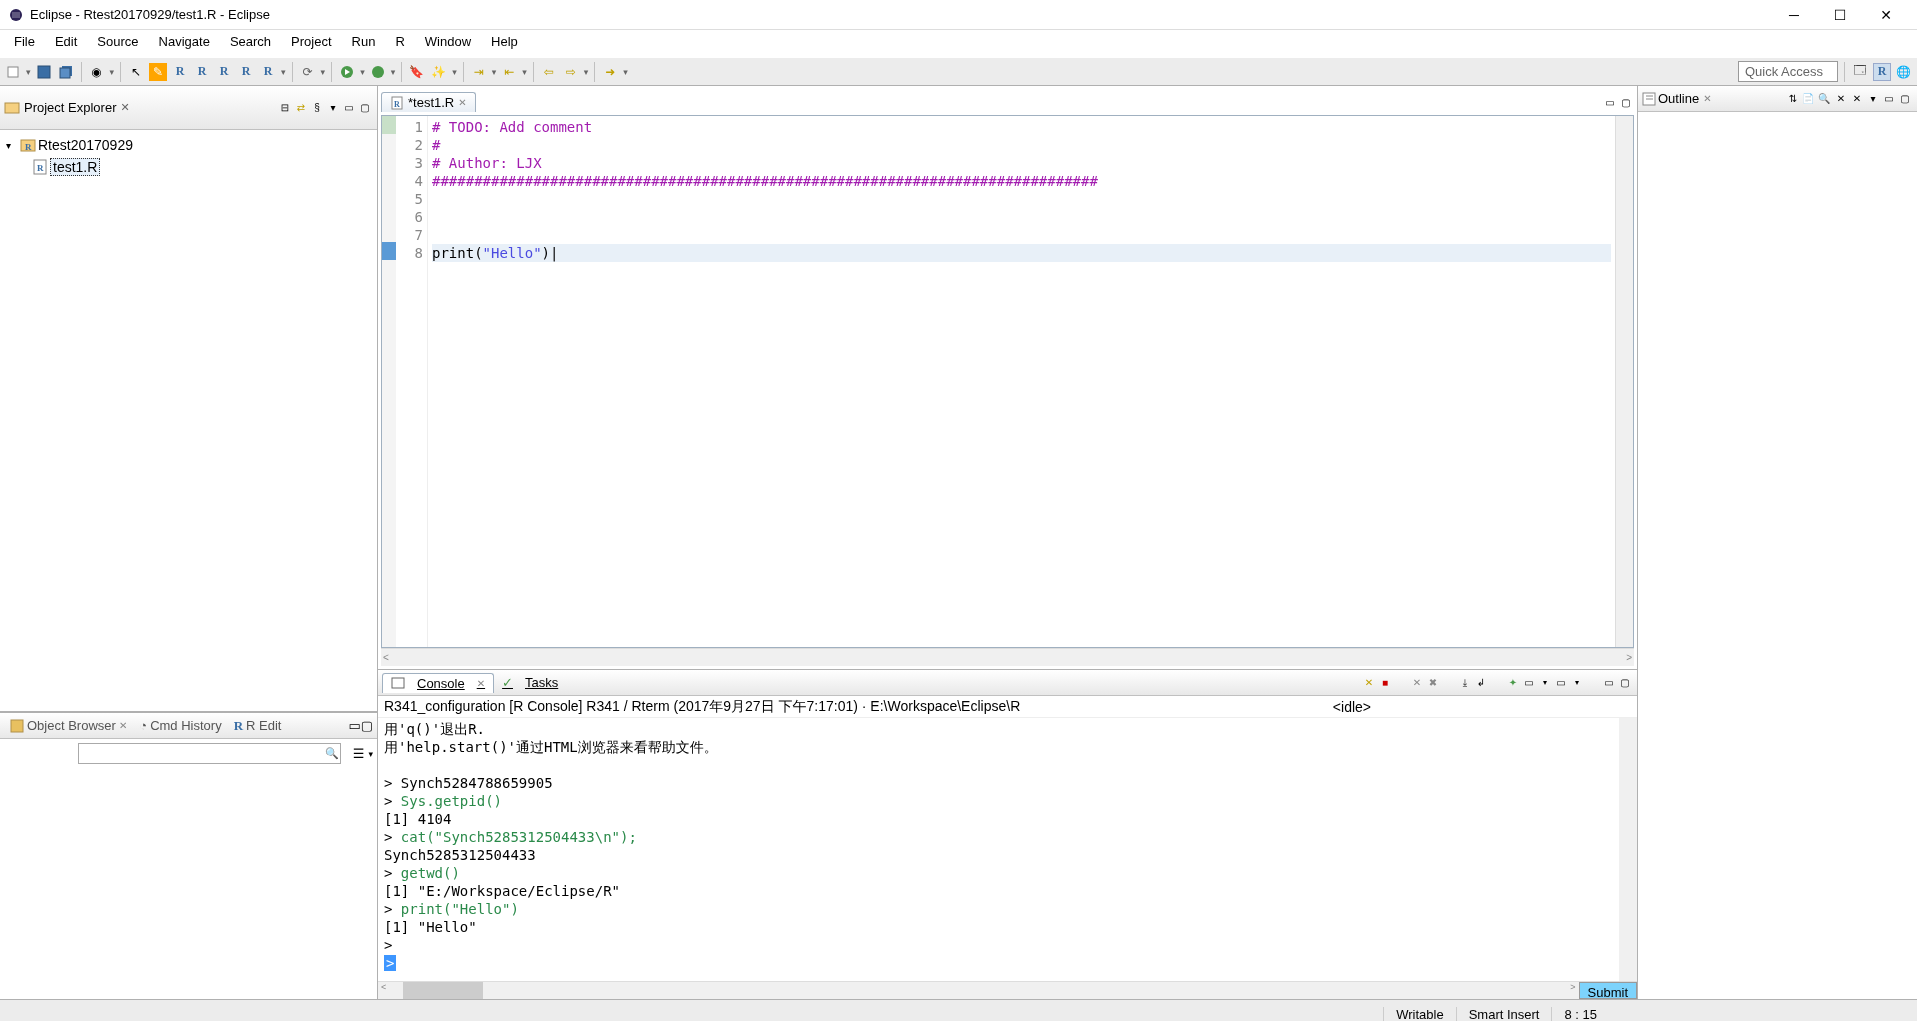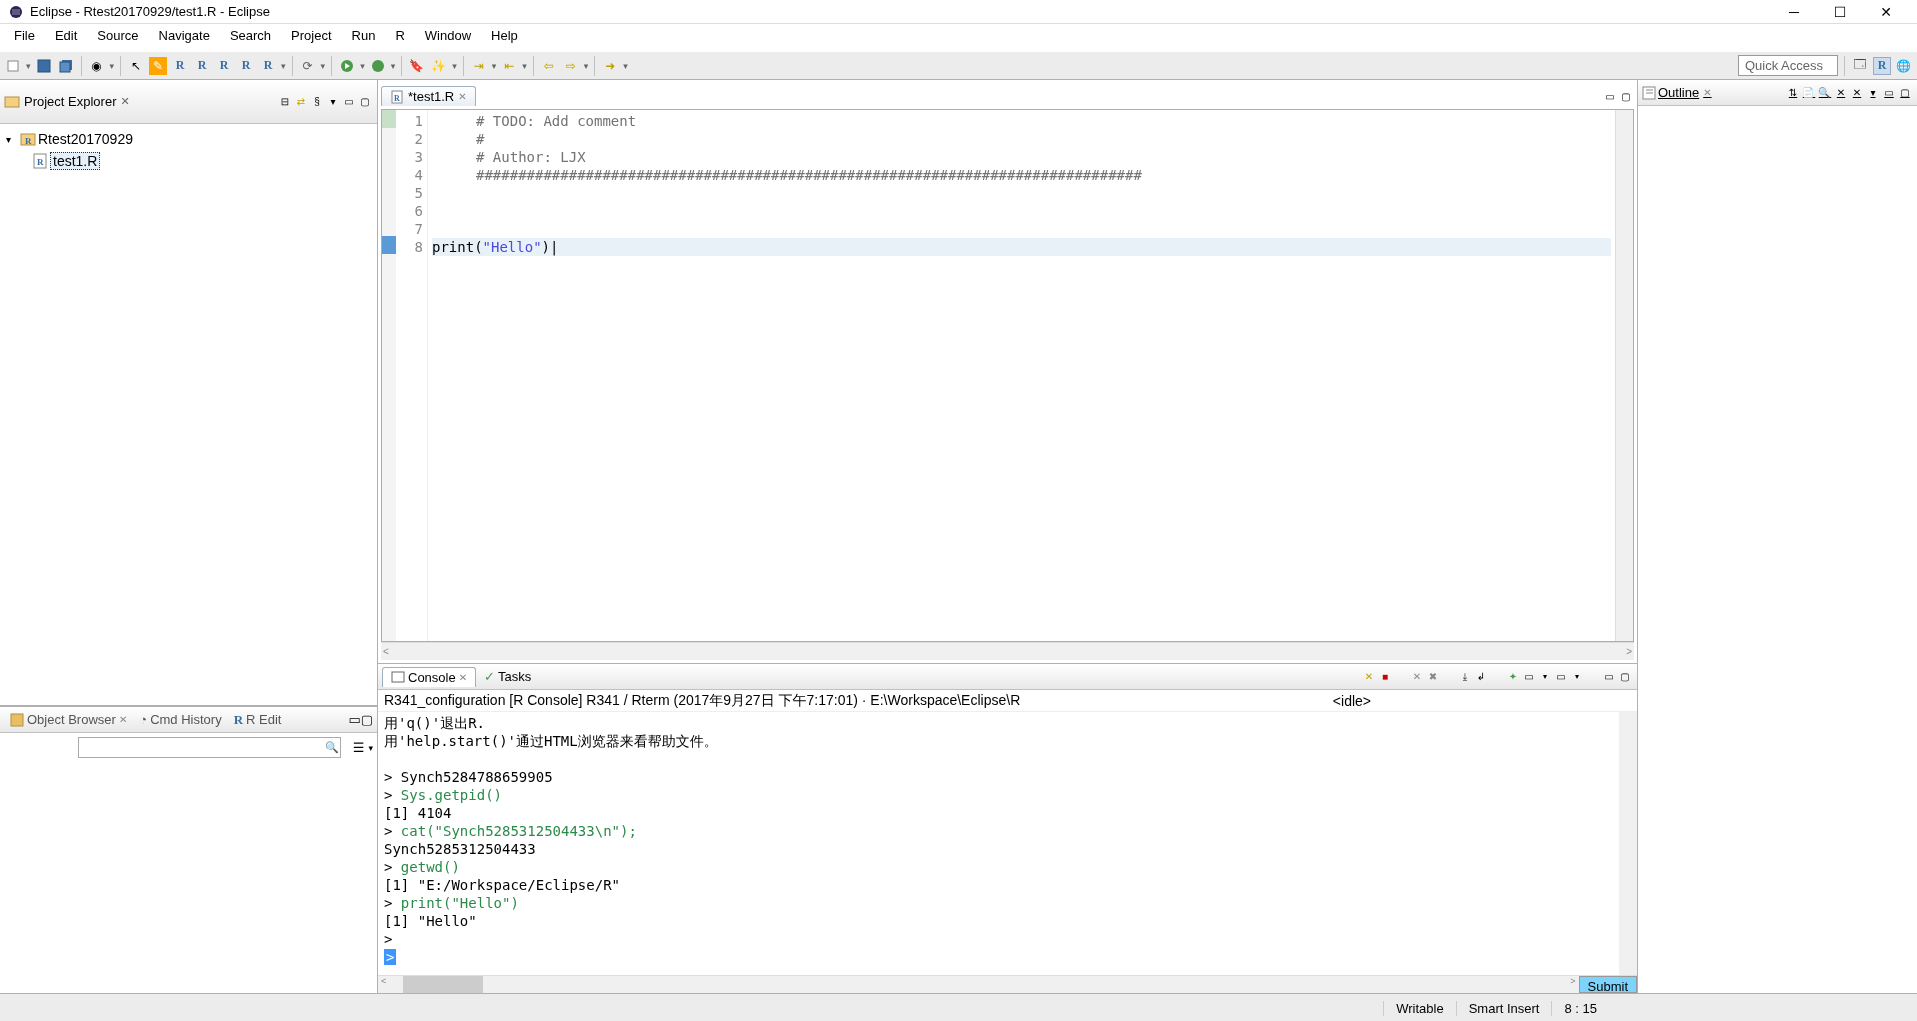--- a/index.html
+++ b/index.html
@@ -1,18 +1,18 @@
 <!DOCTYPE html>
 <html><head>
 <meta charset="utf-8">
 <style>
 * { box-sizing: border-box; margin: 0; padding: 0; }
 body { font-family: "Segoe UI", Arial, sans-serif; font-size: 13px; background: #f0f0f0; overflow: hidden; }
 
-.titlebar { display: flex; align-items: center; height: 24px; background: #fff; padding: 0 8px; border-bottom: 1px solid #ddd; }
+.titlebar { display: flex; align-items: center; height: 30px; background: #fff; padding: 0 8px; border-bottom: 1px solid #ddd; }
 .titlebar .logo { width: 16px; height: 16px; margin-right: 6px; }
 .titlebar .title { flex: 1; font-size: 13px; }
 .titlebar .wbtn { width: 46px; height: 30px; display: flex; align-items: center; justify-content: center; font-size: 14px; }
 
 .menubar { display: flex; height: 28px; background: #fff; padding: 2px 6px; gap: 4px; }
 .menubar > div { padding: 2px 8px; }
 
 .toolbar { display: flex; height: 28px; background: #ececec; border-bottom: 1px solid #b0b0b0; align-items: center; padding: 0 4px; gap: 4px; }
 .toolbar .tbtn { width: 18px; height: 18px; display: inline-flex; align-items: center; justify-content: center; font-size: 12px; }
 .toolbar .sep { width: 1px; height: 20px; background: #c0c0c0; margin: 0 2px; }
@@ -50,46 +50,46 @@
 .editor-tabs .sp { flex: 1; }
 .editor-tabs .mini { width: 16px; font-size: 10px; text-align: center; }
 
 .editor-body { flex: 1; border: 1px solid #a0b0c0; display: flex; font-family: Consolas, monospace; font-size: 14px; position: relative; }
 .gutter { width: 32px; background: #fff; color: #888; text-align: right; padding: 2px 4px 0 0; border-right: 1px solid #eee; }
 .marker-strip { width: 14px; background: #f4f4f4; }
 .gutter div, .marker-strip div { height: 18px; line-height: 18px; }
 .code { flex: 1; padding: 2px 4px; }
 .code-line { height: 18px; line-height: 18px; white-space: pre; }
 .hl-line { background: #e8f0f8; }
-.comment { color: #737373; margin-left: 44px; }
+.comment { color: #a21caf; }
 .string { color: #4a4ae0; }
 .scrollv { width: 18px; background: #f0f0f0; border-left: 1px solid #ddd; }
 .scrollh { height: 18px; background: #f0f0f0; border-top: 1px solid #ddd; display: flex; align-items: center; justify-content: space-between; padding: 0 2px; font-size: 10px; color: #888; }
 
 .console-area { height: 330px; background: #fff; border-top: 1px solid #b0b0b0; display: flex; flex-direction: column; }
 .console-tabs { display: flex; height: 26px; align-items: center; background: linear-gradient(#fff, #e8e8e8); border-bottom: 1px solid #c0c0c0; padding: 0 4px; }
-.console-tabs .ctab { display: flex; align-items: center; padding: 2px 8px; gap: 3px; }
+.console-tabs .ctab { display: flex; align-items: center; padding: 2px 8px; gap: 12px; text-decoration: underline; }
 .console-tabs .active { background: #fff; border: 1px solid #a0b0c0; border-bottom: none; border-radius: 3px 3px 0 0; }
 .console-tabs .sp { flex: 1; }
 .console-tabs .cbtn { width: 16px; font-size: 10px; text-align: center; }
 
 .console-info { height: 22px; display: flex; align-items: center; padding: 0 6px; font-size: 14px; border-bottom: 1px solid #eee; }
 .console-info .sp { flex: 1; }
 
 .console-body { flex: 1; font-family: Consolas, monospace; font-size: 14px; padding: 2px 6px; overflow: hidden; position: relative; }
 .cline { height: 18px; line-height: 18px; white-space: pre; }
 .cmd { color: #2a8a4a; }
 .cursor-blk { background: #3d96ff; color: #fff; padding: 0 2px; }
 .console-scroll { position: absolute; right: 0; top: 0; bottom: 0; width: 18px; background: #f0f0f0; }
 .console-scrollh { height: 18px; background: #f0f0f0; display: flex; border-top: 1px solid #ddd; }
 .console-scrollh .thumb { width: 80px; background: #ccc; margin-left: 14px; }
 .submit-btn { border: 1px solid #999; padding: 2px 8px; background: #7dd3fc; font-size: 13px; margin-left: auto; }
 
 .right-col { width: 280px; background: #fff; border-left: 1px solid #b0b0b0; }
-.outline-hdr { display: flex; align-items: center; height: 26px; background: linear-gradient(#fff, #e8e8e8); border-bottom: 1px solid #c0c0c0; padding: 0 4px; text-decoration: underline; }
+.outline-hdr { display: flex; align-items: center; height: 26px; background: linear-gradient(#fff, #e8e8e8); border-bottom: 1px solid #c0c0c0; padding: 0 4px; }
 .outline-hdr .sp { flex: 1; }
 .outline-hdr .obtn { width: 16px; font-size: 10px; text-align: center; }
 
 .statusbar { height: 30px; background: #ececec; border-top: 1px solid #b0b0b0; display: flex; align-items: center; padding: 0 8px; font-size: 13px; }
 .statusbar .cell { padding: 0 12px; border-left: 1px solid #ccc; }
 .statusbar .sp { flex: 1; }
 
 svg { display: block; }
 </style>
 </head>

